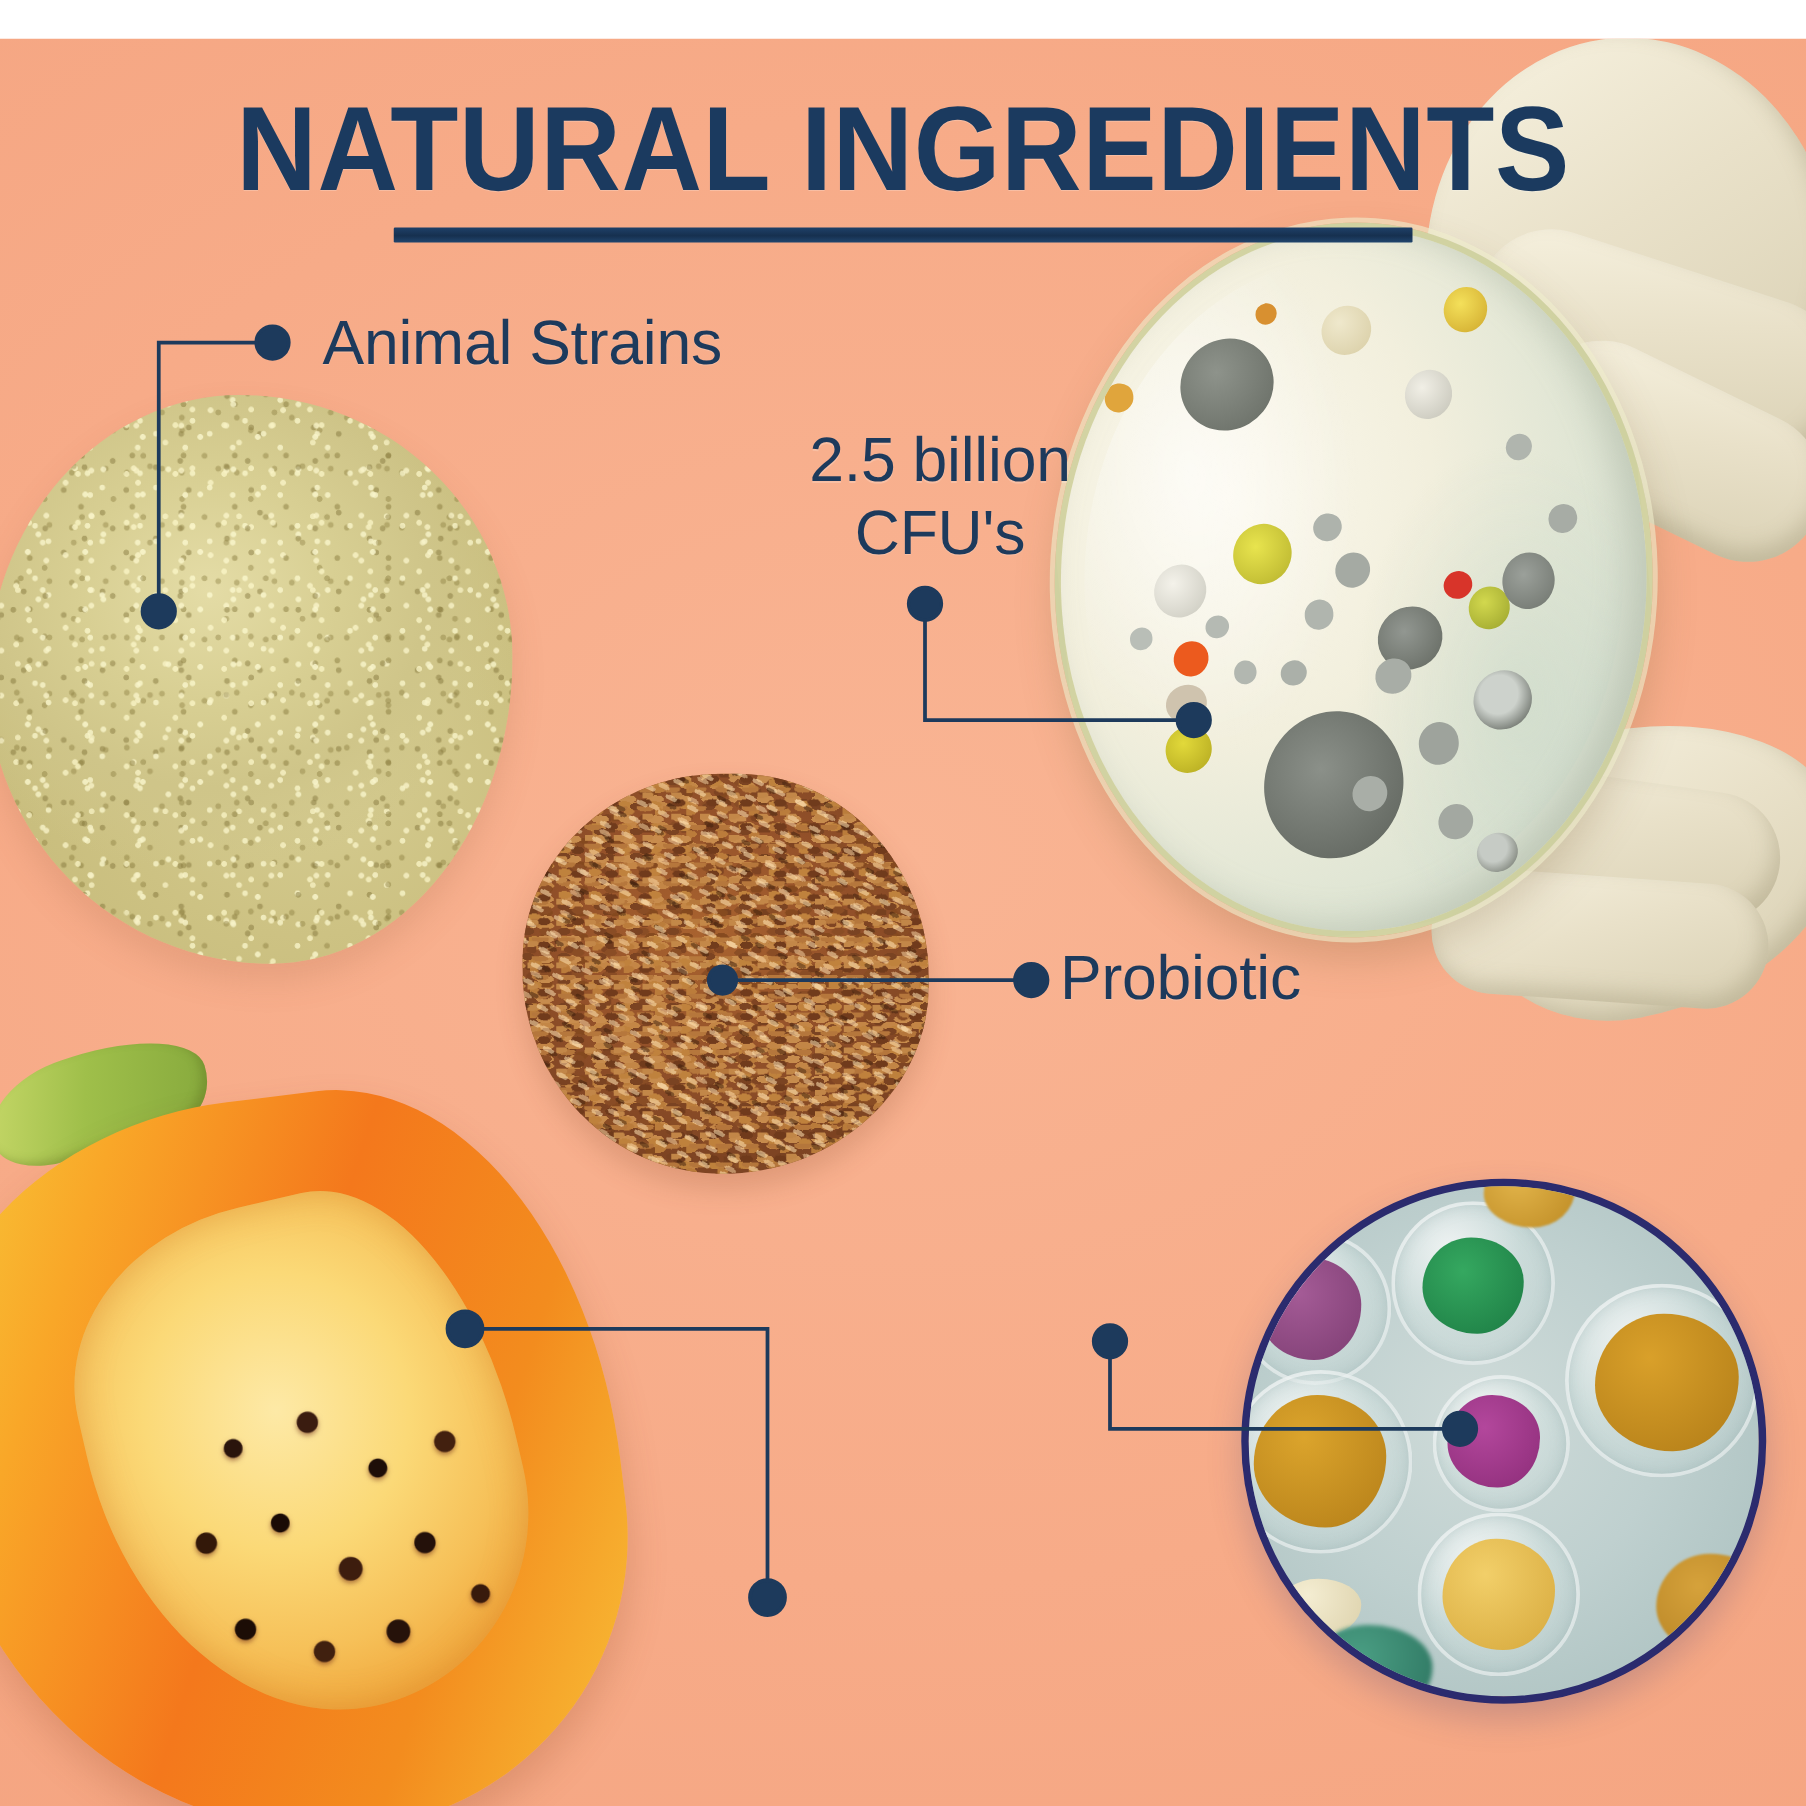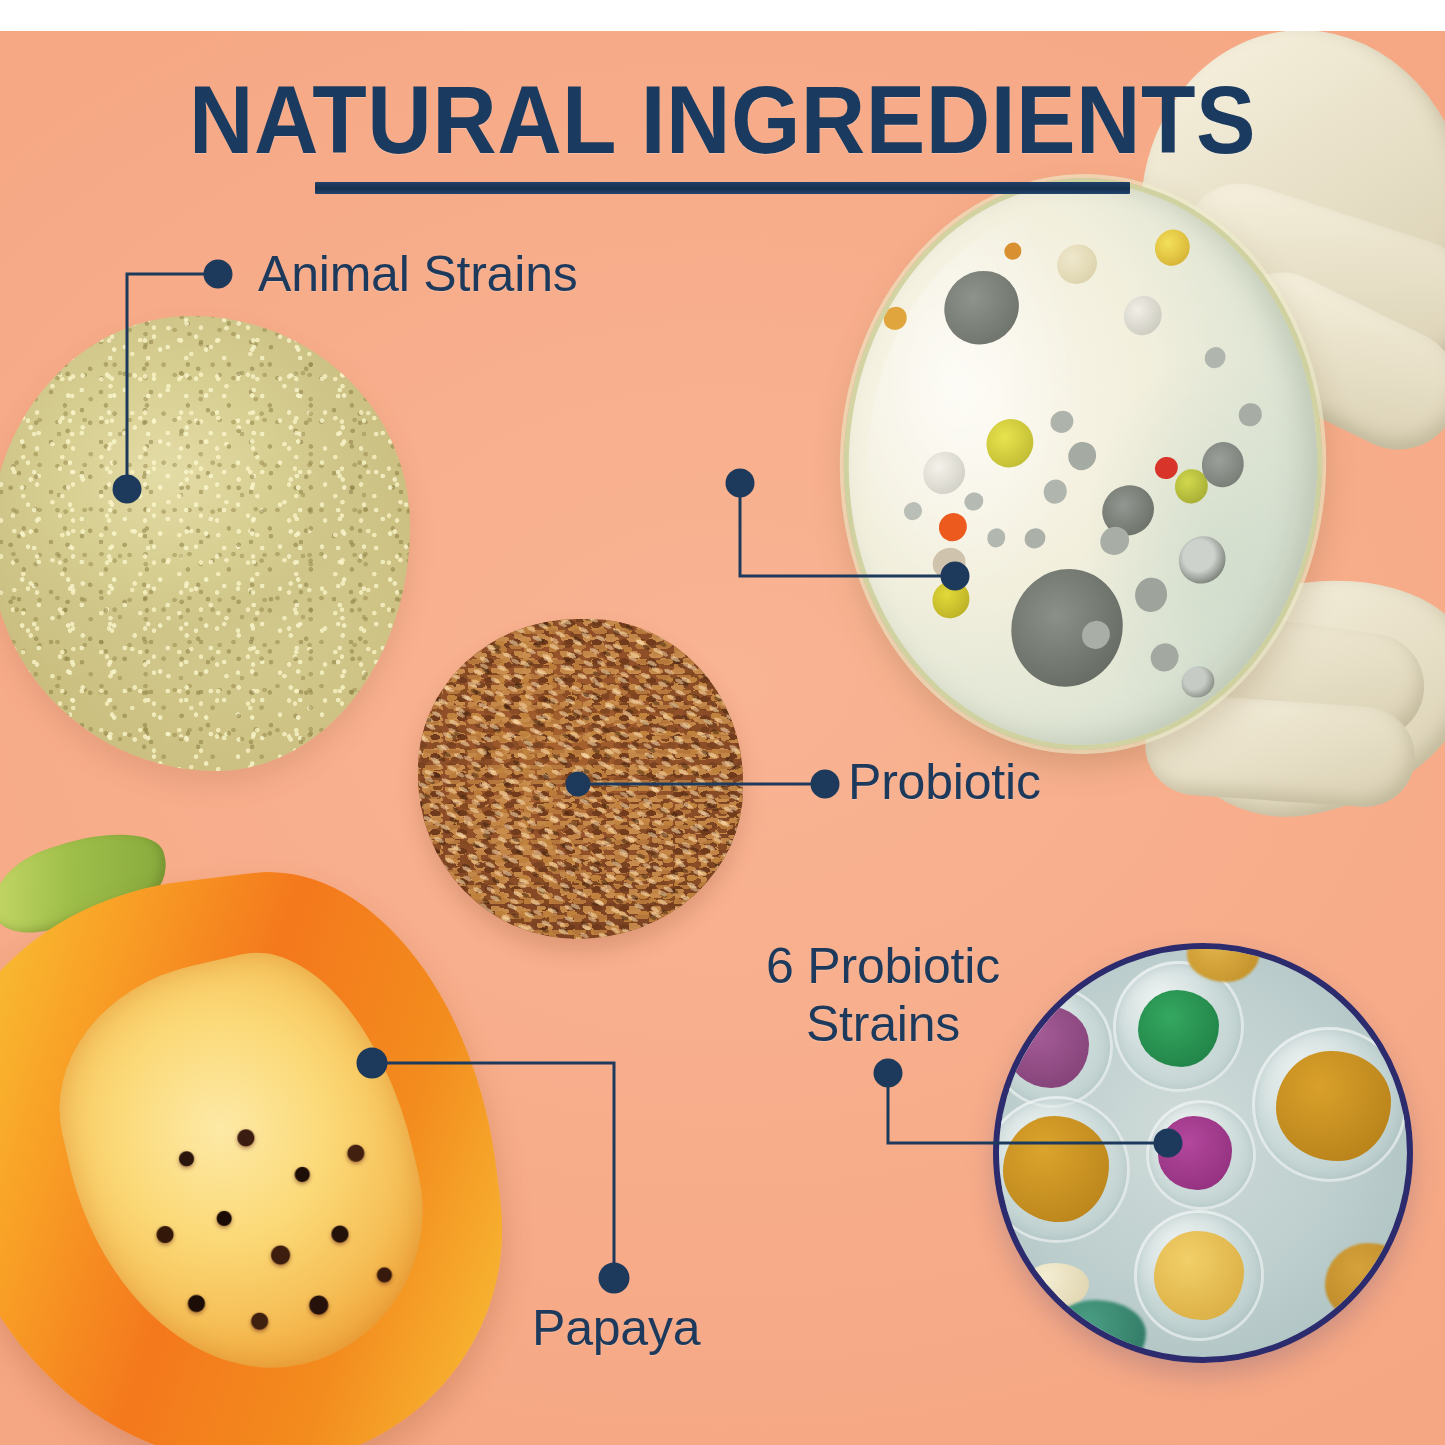--- a/index.html
+++ b/index.html
@@ -476,21 +476,20 @@
         <path d="M372,1032 L614,1032 L614,1247" fill="none"></path>
         <circle cx="372" cy="1032" r="14"></circle>
         <circle cx="614" cy="1247" r="14"></circle>
       </g>
 
     </g>
   </svg>
 
   <div class="label" id="label-animal-plasma">Animal Strains</div>
 
+  <div class="label" id="label-cfu">2.5 billion
+CFU's</div>
 
   <div class="label" id="label-flaxseed">Probiotic</div>
 
-  <div class="label" id="label-probiotic">6 Probiotic
-Strains</div>
-
-  <div class="label" id="label-papaya">Papaya</div>
+
 
 </div>
 
 </body></html>

